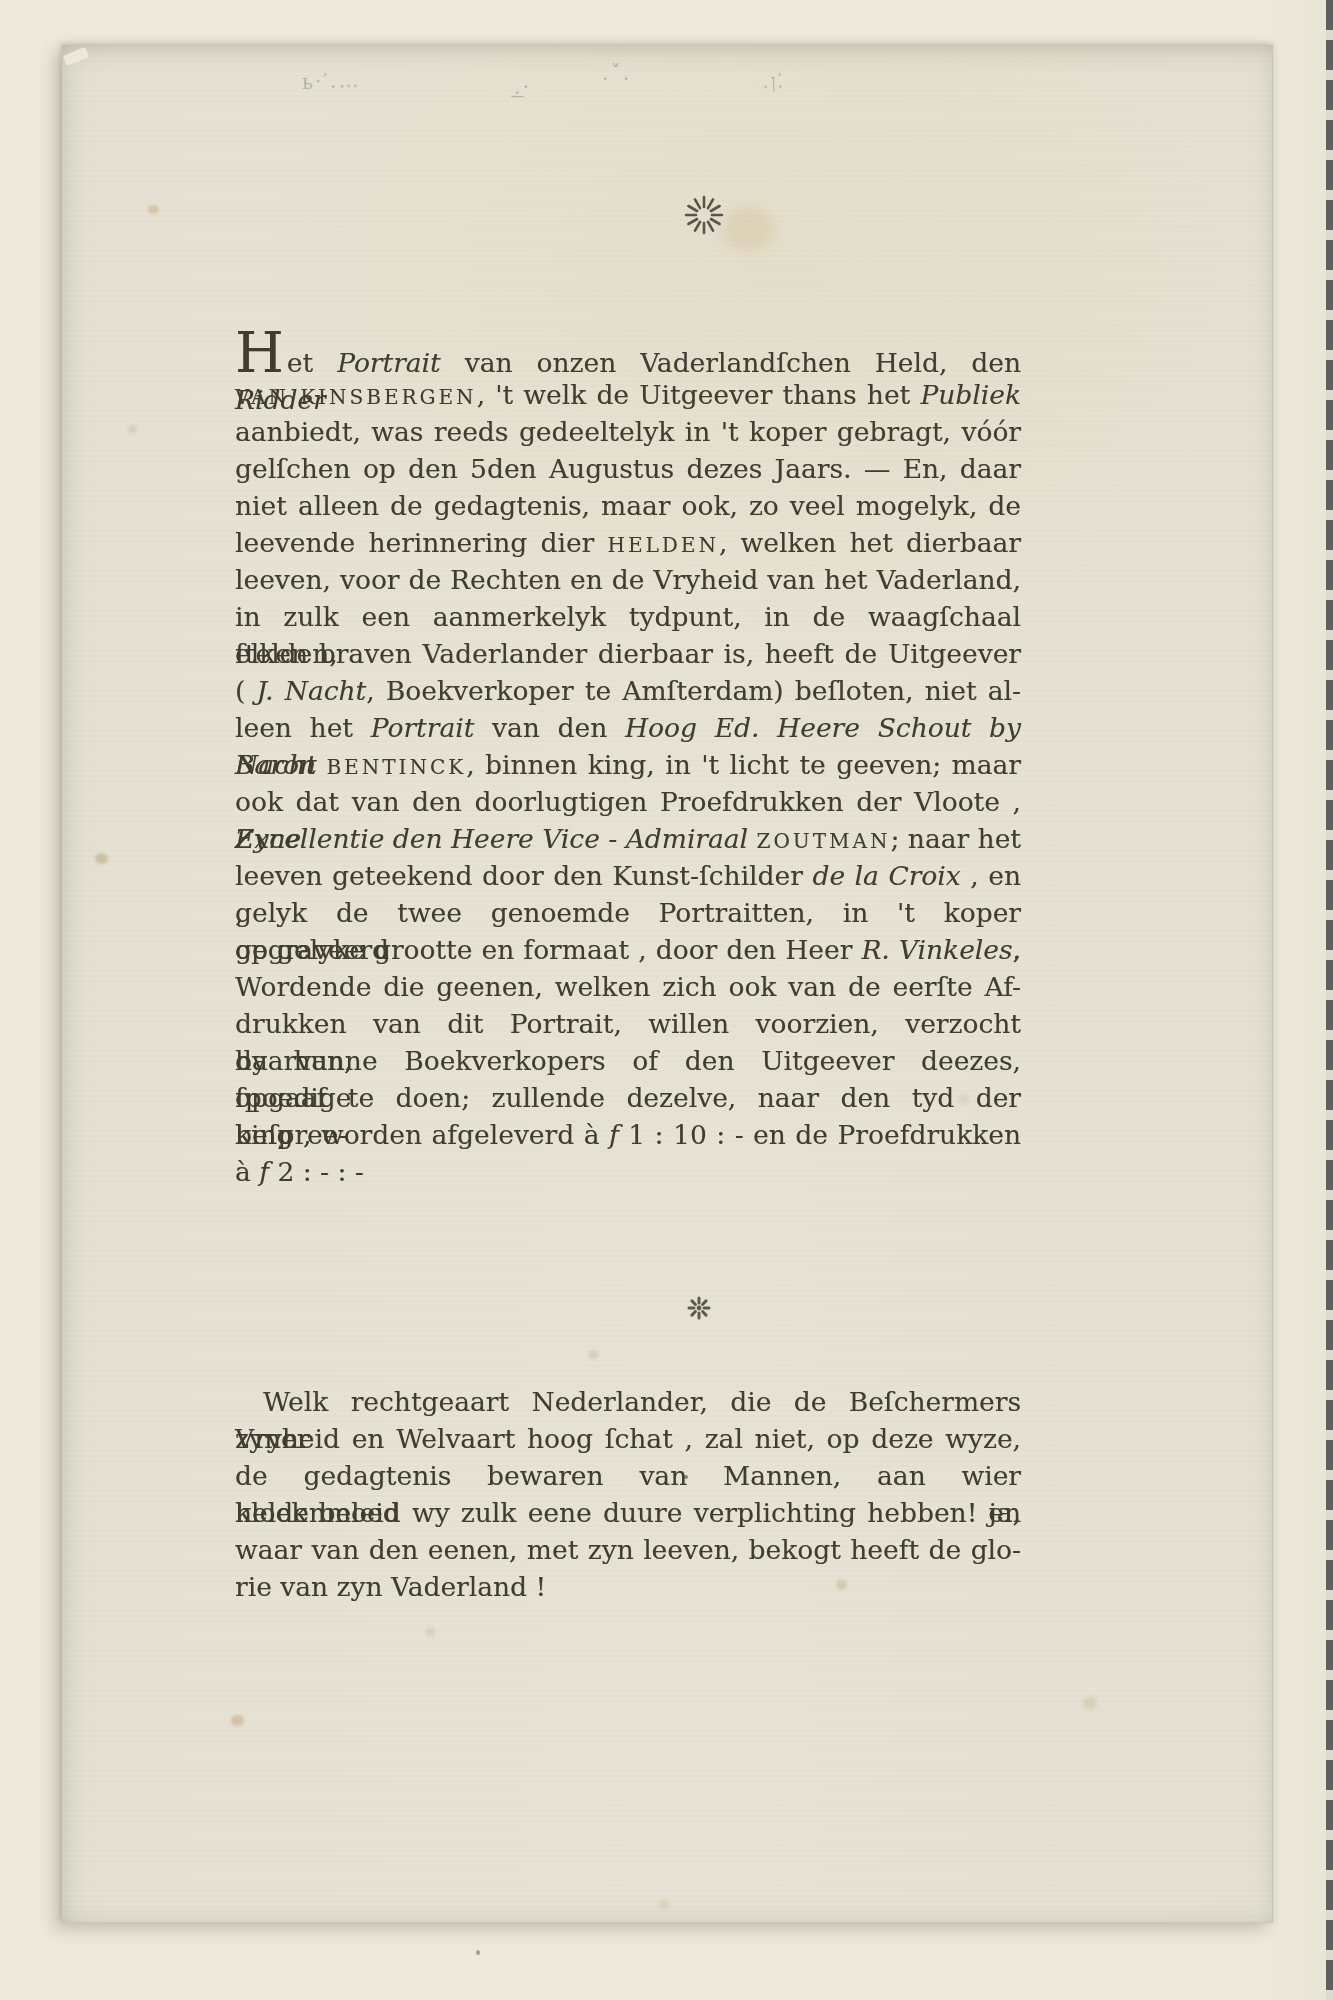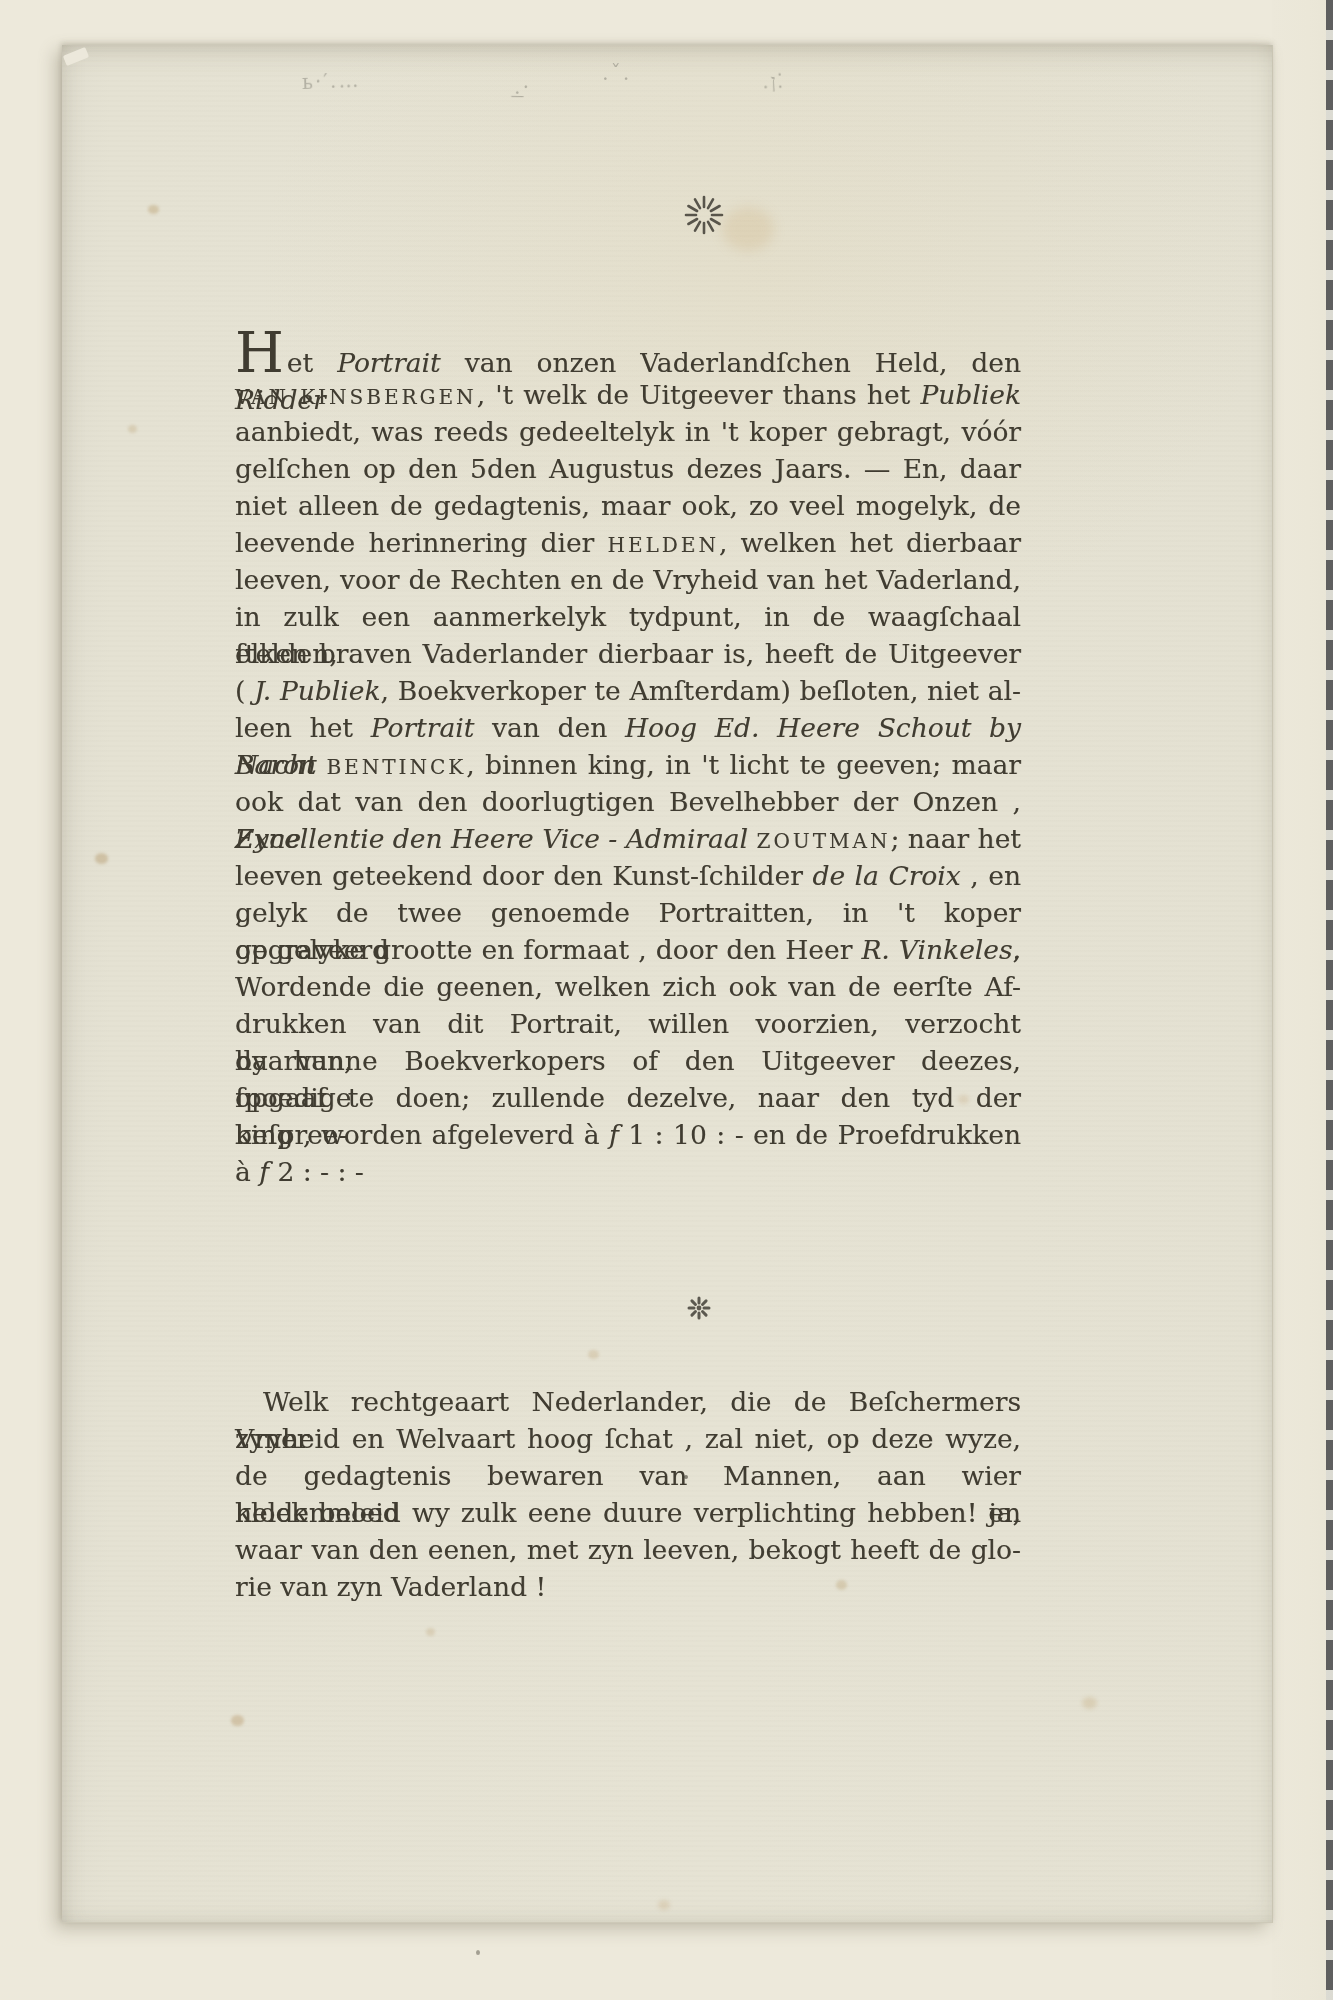--- a/index.html
+++ b/index.html
@@ -101,24 +101,24 @@
     <div class="para" style="left:173px;top:294px;">
         <div class="line j"><span class="dropcap">H</span><span class="s-r">et </span><span class="s-i">Portrait</span><span class="s-r"> van onzen Vaderlandſchen Held, den </span><span class="s-i">Ridder</span></div>
         <div class="line j"><span class="s-c">VAN KINSBERGEN</span><span class="s-r">, 't welk de Uitgeever thans het </span><span class="s-i">Publiek</span></div>
         <div class="line j"><span class="s-r">aanbiedt, was reeds gedeeltelyk in 't koper gebragt, vóór</span></div>
         <div class="line j"><span class="s-r">gelſchen op den 5den Augustus dezes Jaars. — En, daar</span></div>
         <div class="line j"><span class="s-r">niet alleen de gedagtenis, maar ook, zo veel mogelyk, de</span></div>
         <div class="line j"><span class="s-r">leevende herinnering dier </span><span class="s-c">HELDEN</span><span class="s-r">, welken het dierbaar</span></div>
         <div class="line j"><span class="s-r">leeven, voor de Rechten en de Vryheid van het Vaderland,</span></div>
         <div class="line j"><span class="s-r">in zulk een aanmerkelyk tydpunt, in de waagſchaal ſtelden,</span></div>
         <div class="line j"><span class="s-r">elken braven Vaderlander dierbaar is, heeft de Uitgeever</span></div>
-        <div class="line j"><span class="s-r">( </span><span class="s-i">J. Publiek</span><span class="s-r">, Boekverkoper te Amſterdam) beſloten, niet al-</span></div>
+        <div class="line j"><span class="s-r">( </span><span class="s-i">J. Nacht</span><span class="s-r">, Boekverkoper te Amſterdam) beſloten, niet al-</span></div>
         <div class="line j"><span class="s-r">leen het </span><span class="s-i">Portrait</span><span class="s-r"> van den </span><span class="s-i">Hoog Ed. Heere Schout by Nacht</span></div>
         <div class="line j"><span class="s-i">Baron </span><span class="s-c">BENTINCK</span><span class="s-r">, binnen king, in 't licht te geeven; maar</span></div>
-        <div class="line j"><span class="s-r">ook dat van den doorlugtigen Bevelhebber der Onzen , </span><span class="s-i">Zyne</span></div>
+        <div class="line j"><span class="s-r">ook dat van den doorlugtigen Proefdrukken der Vloote , </span><span class="s-i">Zyne</span></div>
         <div class="line j"><span class="s-i">Excellentie den Heere Vice - Admiraal </span><span class="s-c">ZOUTMAN</span><span class="s-r">; naar het</span></div>
         <div class="line j"><span class="s-r">leeven geteekend door den Kunst-ſchilder </span><span class="s-i">de la Croix</span><span class="s-r"> , en ,</span></div>
         <div class="line j"><span class="s-r">gelyk de twee genoemde Portraitten, in 't koper gegraveerd ,</span></div>
         <div class="line j"><span class="s-r">op gelyke grootte en formaat , door den Heer </span><span class="s-i">R. Vinkeles.</span></div>
         <div class="line j"><span class="s-r">Wordende die geenen, welken zich ook van de eerſte Af-</span></div>
         <div class="line j"><span class="s-r">drukken van dit Portrait, willen voorzien, verzocht daarvan,</span></div>
         <div class="line j"><span class="s-r">by hunne Boekverkopers of den Uitgeever deezes, ſpoedige</span></div>
         <div class="line j"><span class="s-r">opgaaf te doen; zullende dezelve, naar den tyd der beſpree-</span></div>
         <div class="line j"><span class="s-r">king , worden afgeleverd à </span><span class="s-i">f</span><span class="s-r"> 1 : 10 : -  en de Proefdrukken</span></div>
         <div class="line"><span class="s-r">à </span><span class="s-i">f</span><span class="s-r"> 2 : - : -</span></div>

